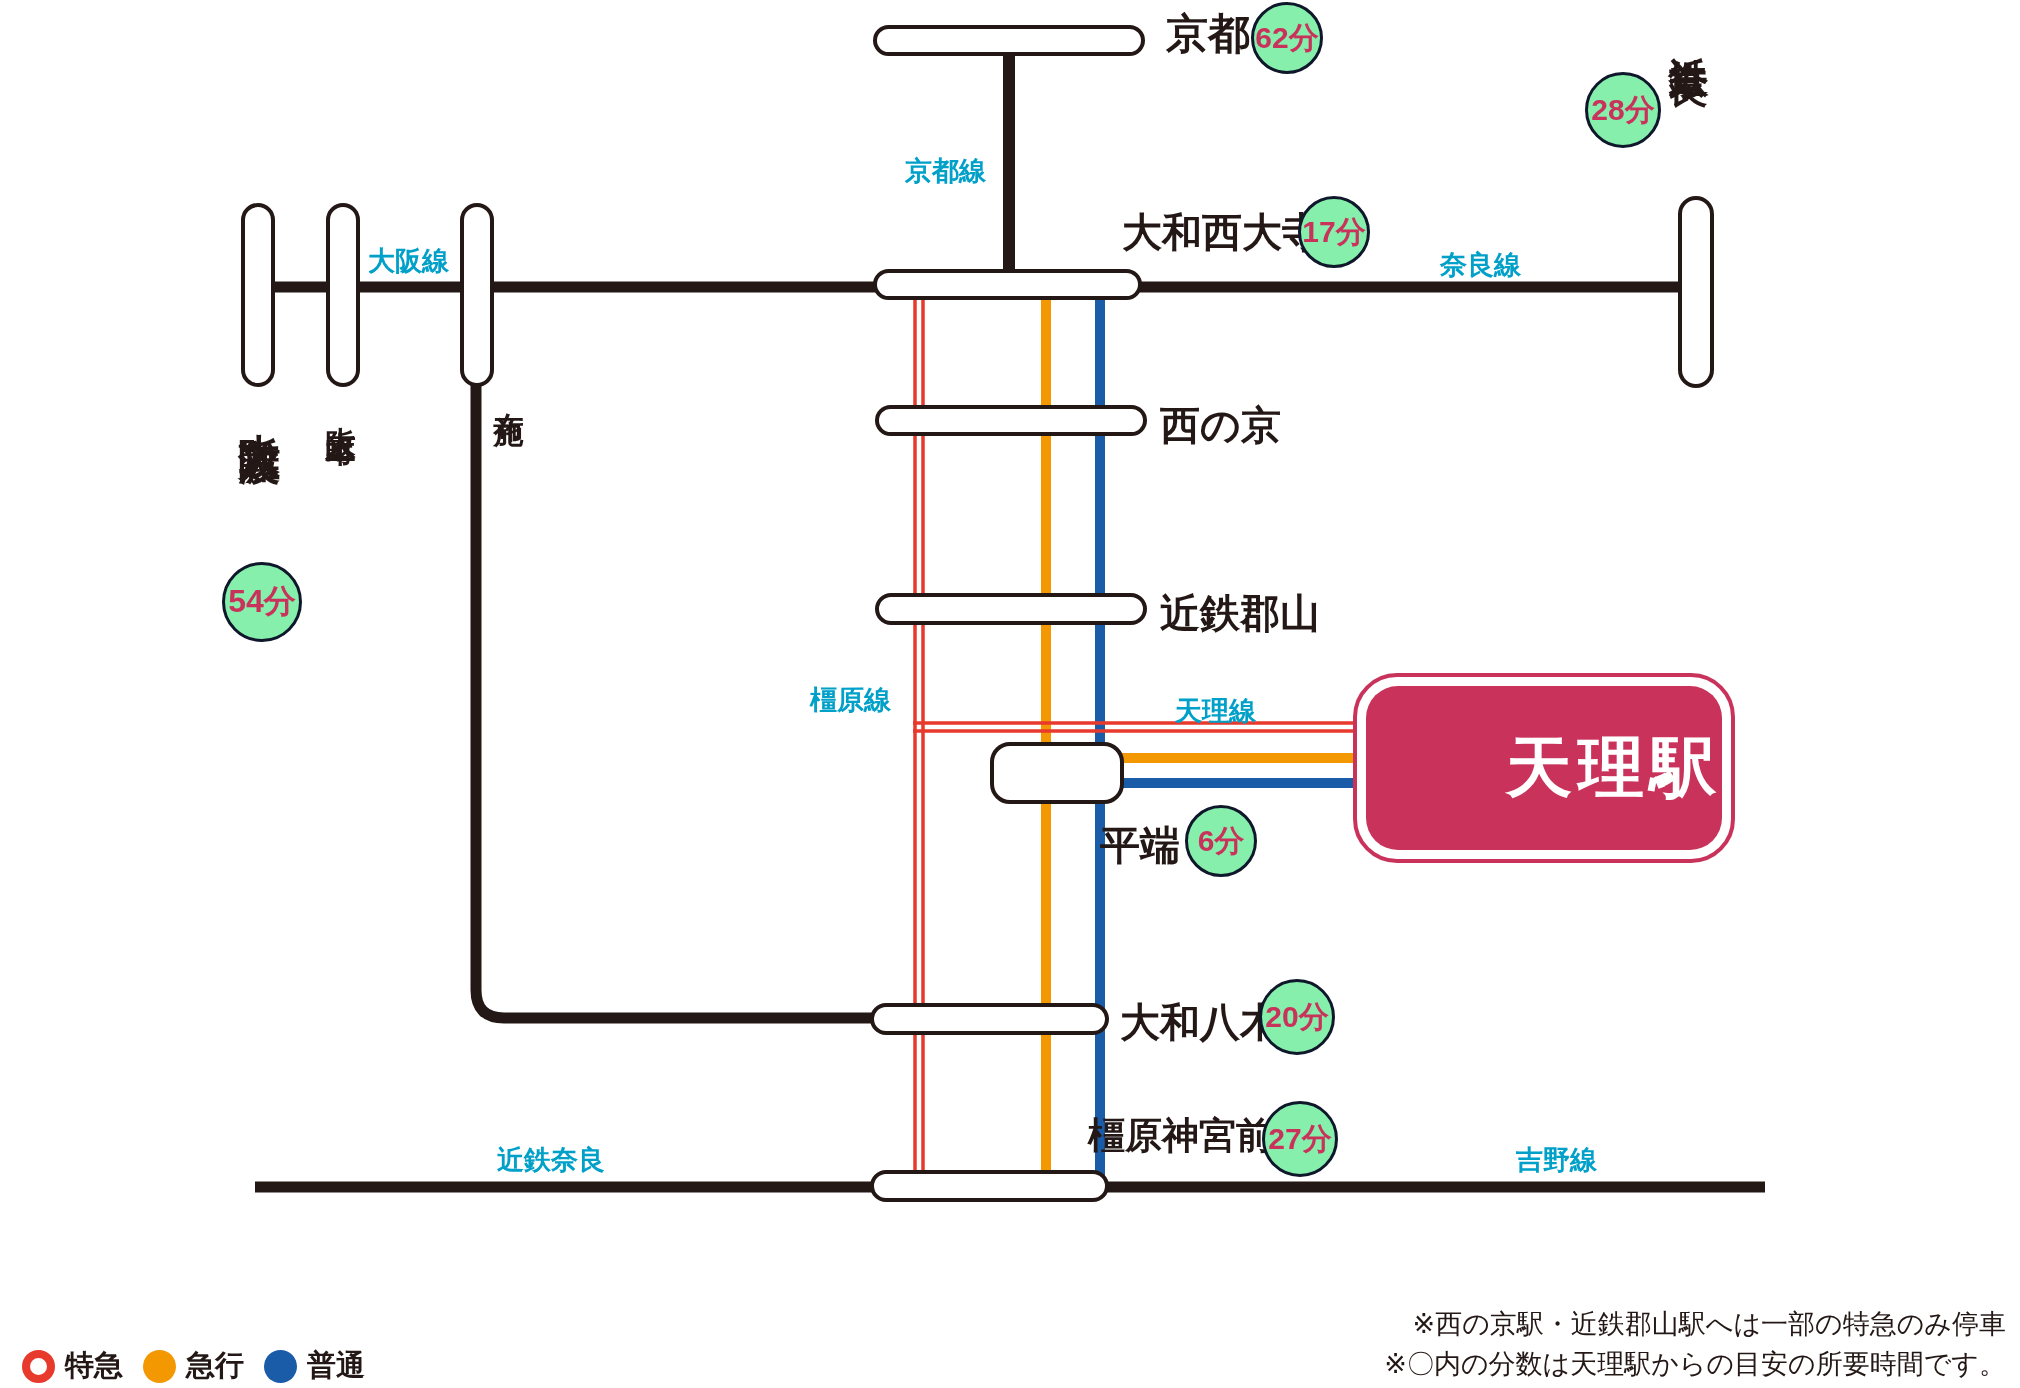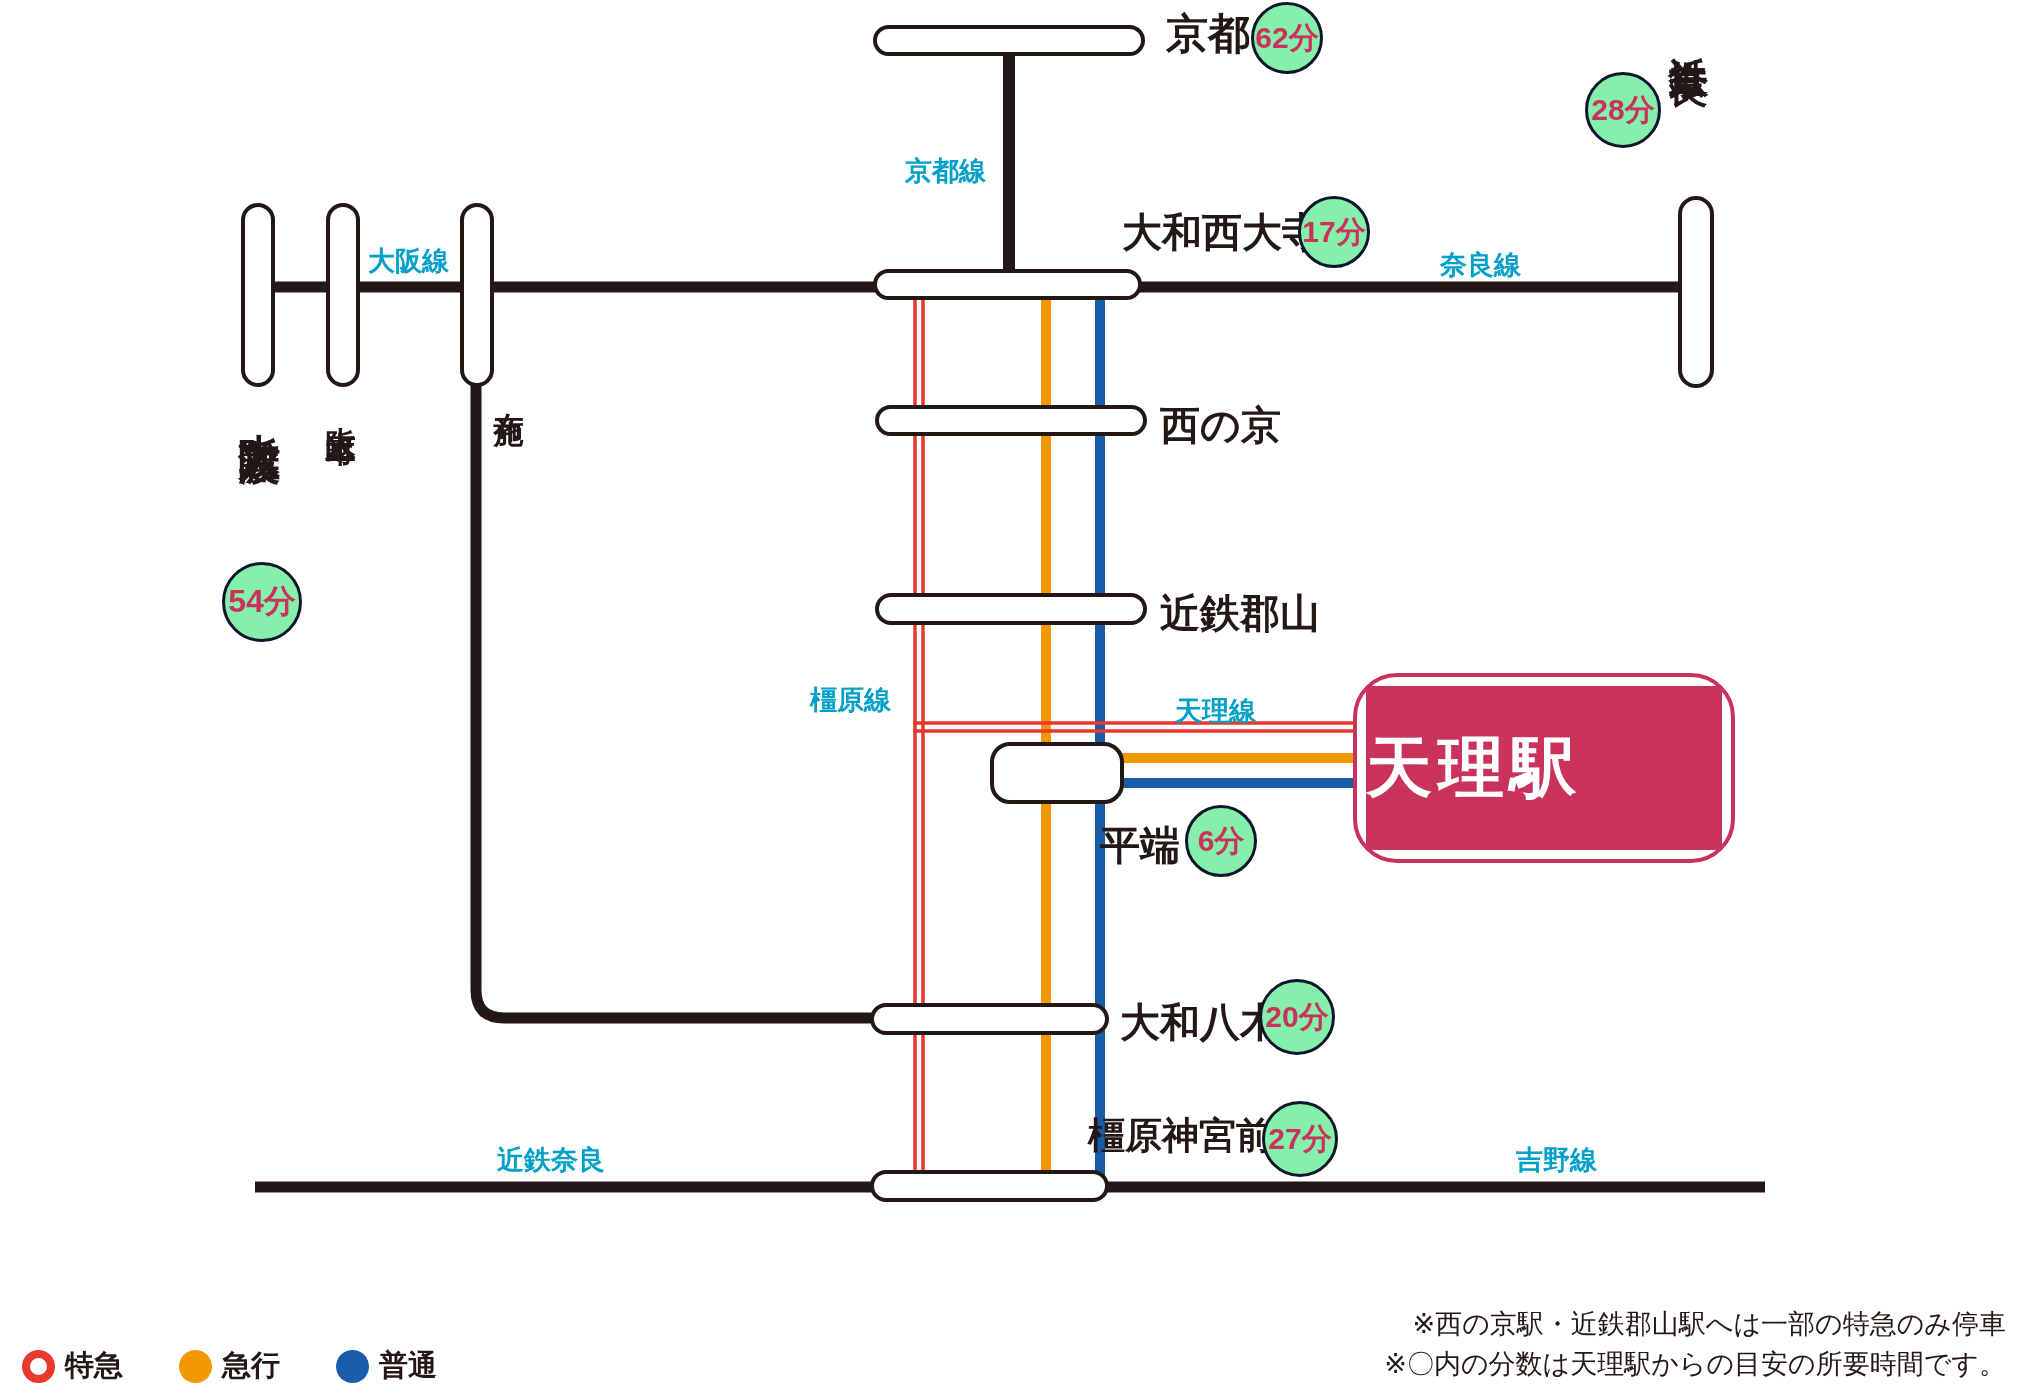--- a/index.html
+++ b/index.html
@@ -8,23 +8,23 @@
   svg{position:absolute;left:0;top:0;}
   .st{position:absolute;font-weight:bold;color:#231815;white-space:nowrap;line-height:1.05;}
   .vtext{writing-mode:vertical-rl;text-orientation:upright;letter-spacing:3px;}
   .ln{position:absolute;font-weight:bold;color:#00a0c9;font-size:27px;white-space:nowrap;}
   .badge{position:absolute;border-radius:50%;background:#86efac;border:3px solid #0f172a;
          color:#c9325b;font-weight:bold;display:flex;align-items:center;justify-content:center;
          box-sizing:border-box;}
   .tenri-outer{position:absolute;left:1353px;top:673px;width:382px;height:190px;
          border:4px solid #c9325b;border-radius:44px;background:#ffffff;box-sizing:border-box;}
   .tenri-inner{position:absolute;left:9px;top:9px;right:9px;bottom:9px;background:#c9325b;
-         border-radius:4px;display:flex;align-items:center;justify-content:flex-start;}
+         border-radius:32px;display:flex;align-items:center;justify-content:flex-end;}
   .tenri-label{color:#ffffff;font-size:66px;font-weight:bold;letter-spacing:6px;}
-  .legend{position:absolute;left:22px;top:1346px;display:flex;align-items:center;column-gap:56px;}
+  .legend{position:absolute;left:22px;top:1346px;display:flex;align-items:center;column-gap:20px;}
   .legend-item{display:flex;align-items:center;column-gap:10px;font-size:29px;font-weight:bold;color:#231815;}
   .sw{width:33px;height:33px;border-radius:50%;box-sizing:border-box;}
   .sw-tokkyu{background:#ffffff;border:8px solid #e8392d;}
   .sw-kyuko{background:#f39800;}
   .sw-futsu{background:#1a5ca8;}
   .notes{position:absolute;right:14px;top:1304px;text-align:right;font-size:27px;
          color:#231815;line-height:40px;font-weight:500;}
 </style>
 </head>
 <body>

